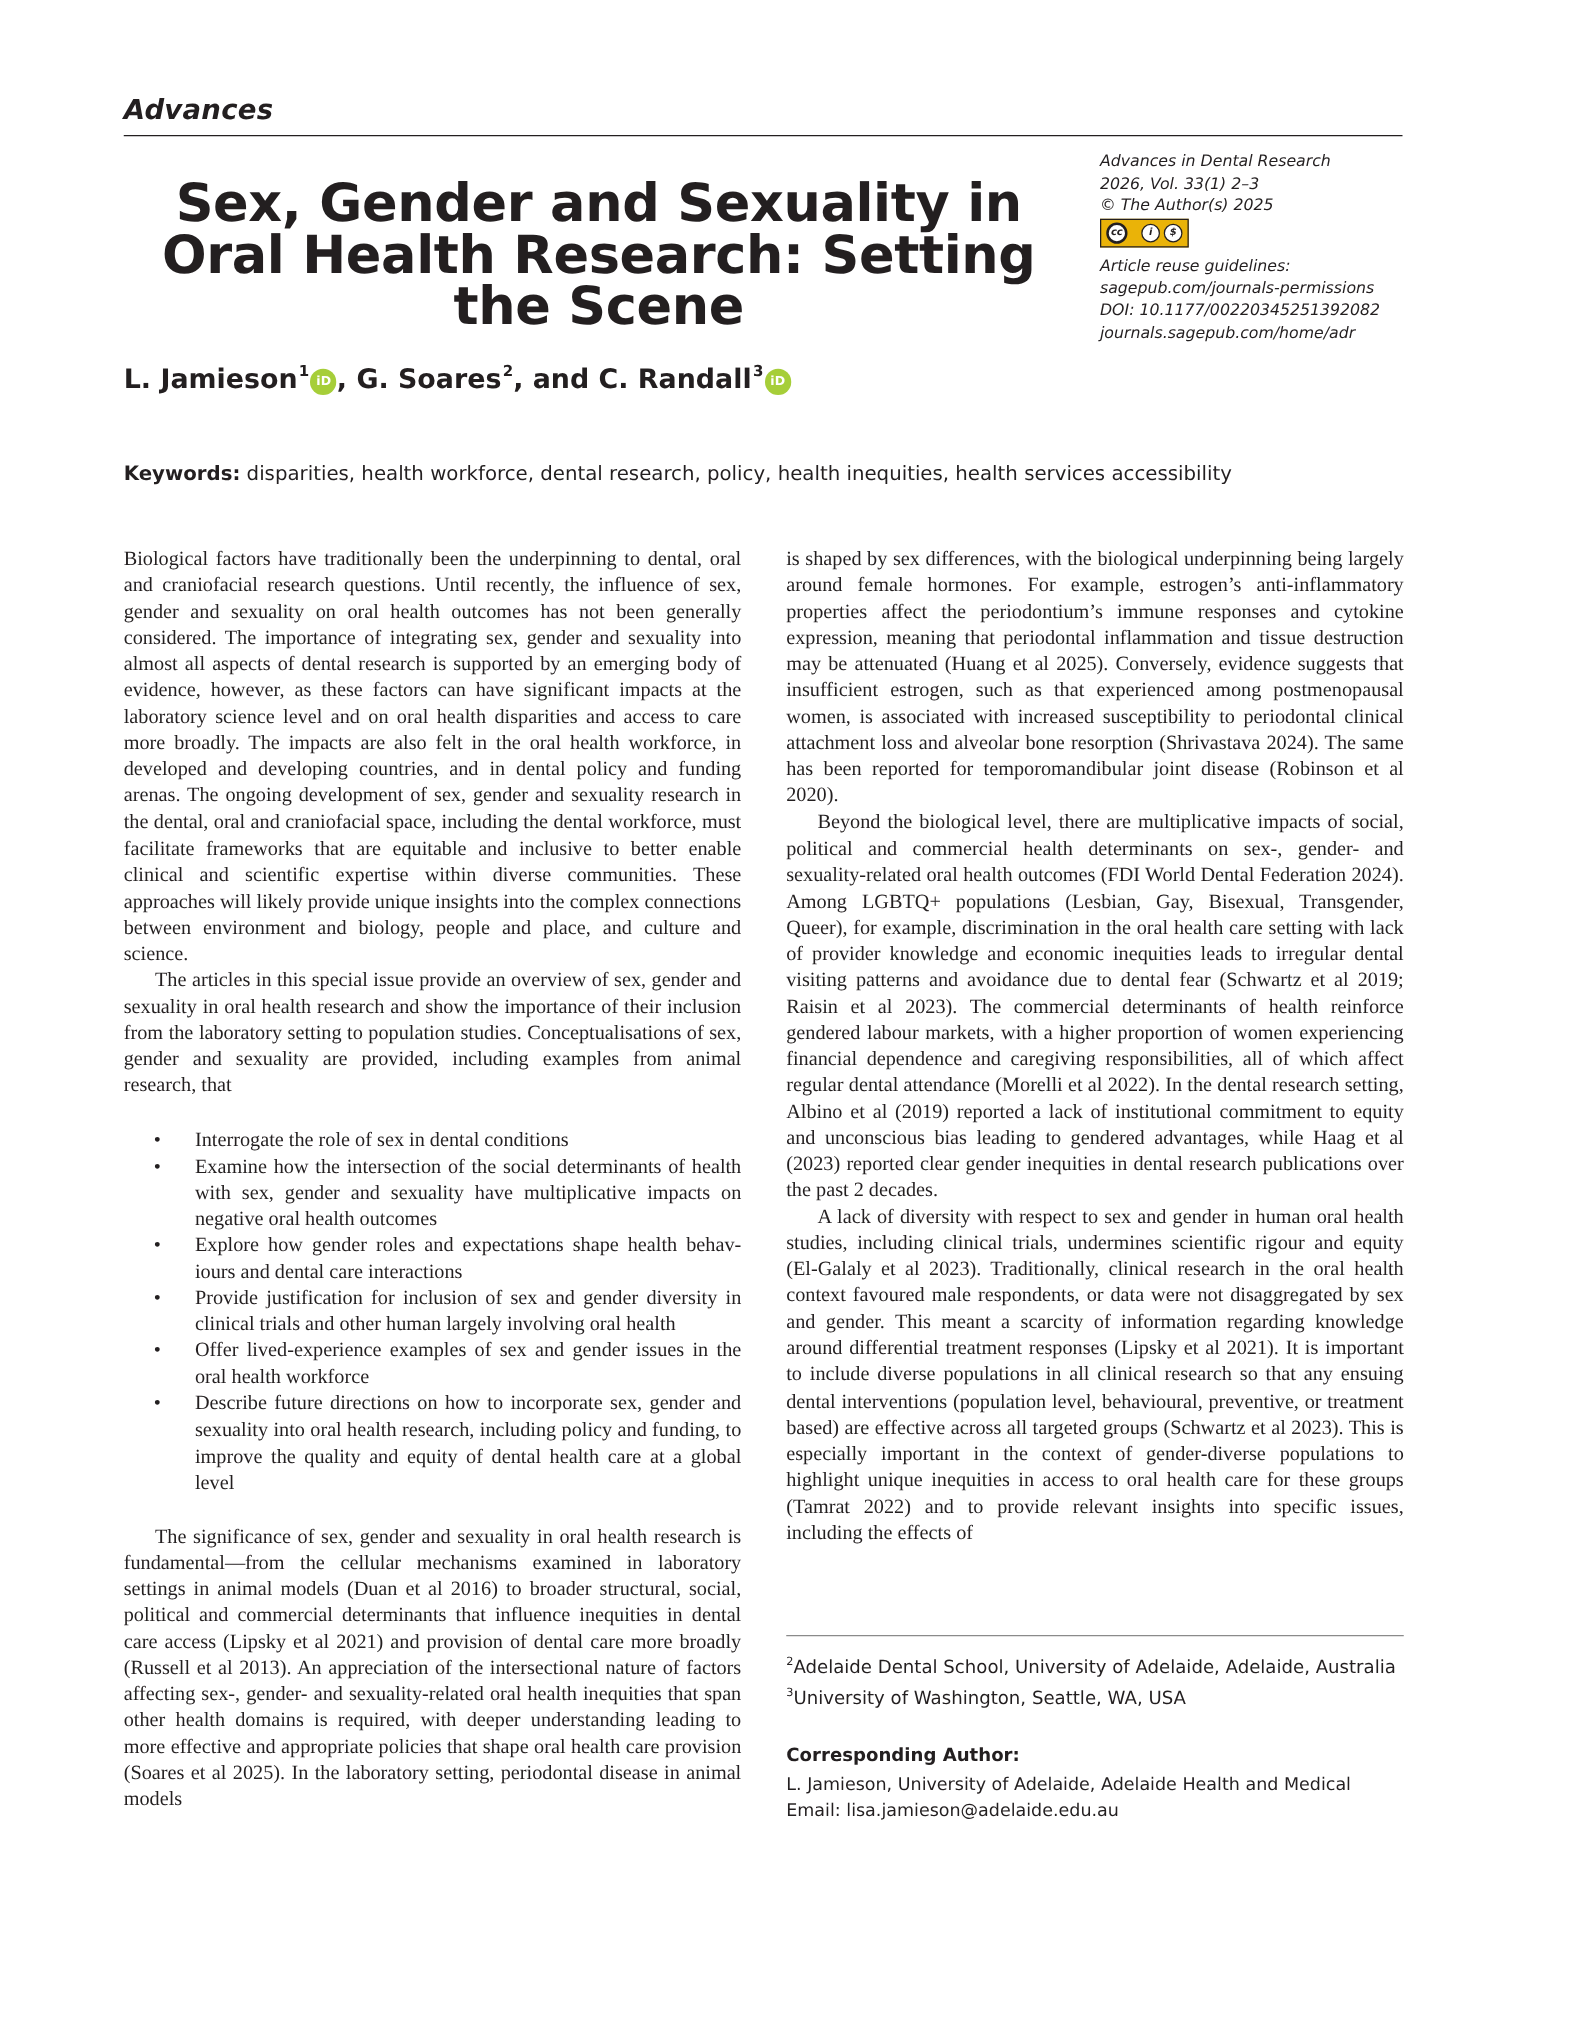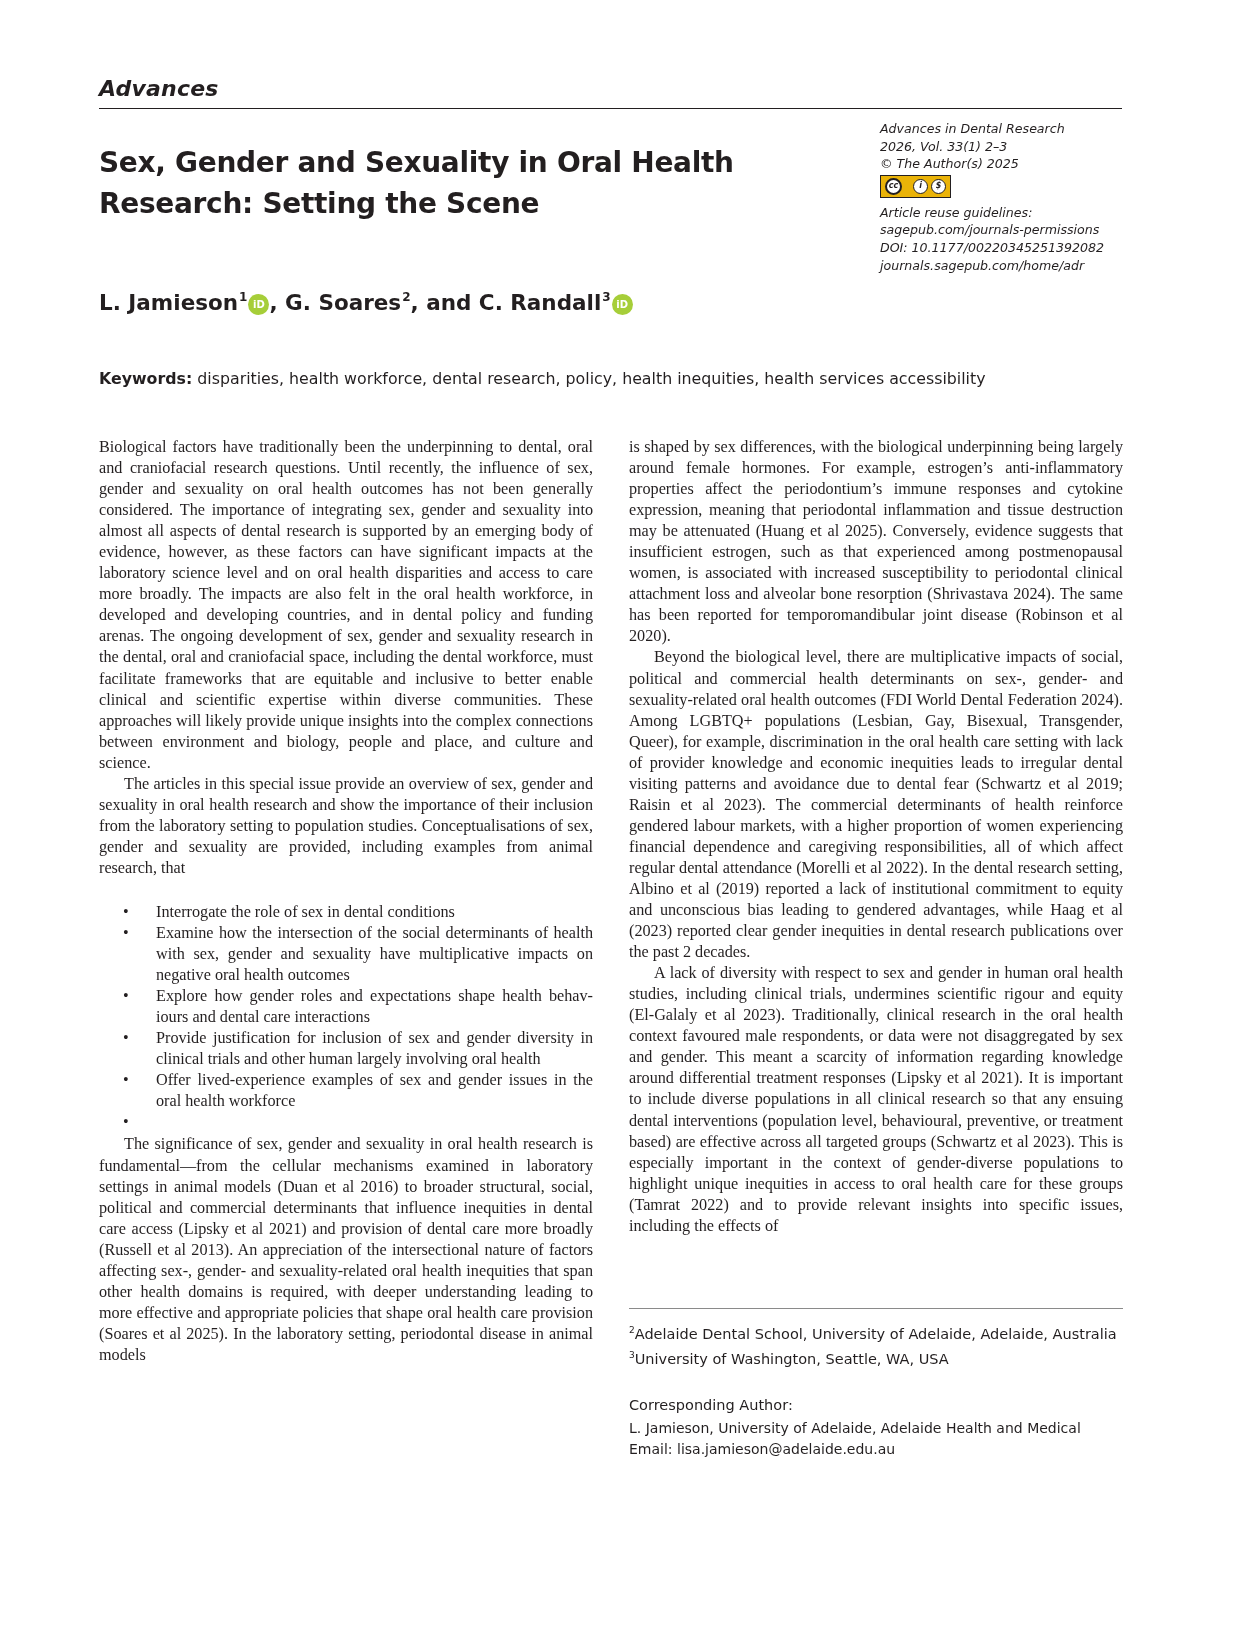--- a/index.html
+++ b/index.html
@@ -3,21 +3,21 @@
 <meta charset="utf-8">
 <style>
   html, body { margin: 0; padding: 0; background: #ffffff; }
   body { width: 1256px; height: 1631px; position: relative; color: #231f20; overflow: hidden; }
   .sans { font-family: "DejaVu Sans", "Liberation Sans", sans-serif; }
   .serif { font-family: "Liberation Serif", "DejaVu Serif", serif; }
 
   .journal-label { position: absolute; left: 99px; top: 76px; font-size: 22px; font-weight: bold; font-style: italic; letter-spacing: 0.2px; }
   .header-rule { position: absolute; left: 99px; top: 108px; width: 1023px; height: 1px; background: #231f20; }
 
-  .title { position: absolute; left: 99px; top: 142px; width: 760px; font-size: 28px; line-height: 41px; font-weight: bold; letter-spacing: -0.3px; margin: 0; }
+  .title { position: absolute; left: 99px; top: 142px; width: 760px; font-size: 42px; line-height: 41px; font-weight: bold; letter-spacing: -0.3px; margin: 0; text-align: center; }
 
   .meta { position: absolute; left: 880px; top: 120px; font-size: 12.6px; line-height: 17.6px; font-style: italic; }
   .meta div { white-space: nowrap; }
   .cc-badge { display: inline-flex; align-items: center; gap: 3px; background: #eab308; height: 21px; padding: 0 4px; margin: 2px 0 4px 0; border: 1px solid #231f20; }
   .cc-badge .circ { width: 15px; height: 15px; border-radius: 50%; background: #fff; color: #231f20; font-size: 8px; font-weight: bold; display: inline-flex; align-items: center; justify-content: center; border: 1px solid #231f20; box-sizing: border-box; }
   .cc-badge .circ.big { width: 17px; height: 17px; border: 2px solid #231f20; margin-right: 8px; }
   .meta .mt { margin-top: 2px; }
 
   .authors { position: absolute; left: 99px; top: 290px; font-size: 21.5px; font-weight: bold; white-space: nowrap; }
   .authors sup { font-size: 12px; vertical-align: 9px; margin-left: 1px; }
@@ -33,21 +33,21 @@
   .col p.indent { text-indent: 25px; }
 
   .bullets { list-style: none; margin: 23px 0 22px 0; padding: 0; }
   .bullets li { position: relative; padding-left: 57px; margin: 0; }
   .bullets li .dot { position: absolute; left: 24px; top: 0; }
 
   .fn-rule { position: absolute; left: 629px; top: 1308px; width: 494px; height: 1px; background: #8a8a8a; }
   .affils { position: absolute; left: 629px; top: 1320px; font-size: 14.5px; line-height: 21px; }
   .affils sup { font-size: 9px; vertical-align: 6px; }
   .corr { position: absolute; left: 629px; top: 1395px; font-size: 14px; line-height: 20.3px; }
-  .corr .head { font-weight: normal; font-size: 14.5px; margin-bottom: 3px; }
+  .corr .head { font-weight: bold; font-size: 14.5px; margin-bottom: 3px; }
 </style>
 </head>
 <body>
 
 <div class="journal-label sans">Advances</div>
 <div class="header-rule"></div>
 
 <h1 class="title sans">Sex, Gender and Sexuality in Oral Health Research: Setting the Scene</h1>
 
 <div class="meta sans">
@@ -76,21 +76,21 @@
 
 <div class="col col-left serif">
   <p>Biological factors have traditionally been the underpinning to dental, oral and craniofacial research questions. Until recently, the influence of sex, gender and sexuality on oral health outcomes has not been gener­ally considered. The importance of integrating sex, gender and sexual­ity into almost all aspects of dental research is supported by an emerging body of evidence, however, as these factors can have significant impacts at the laboratory science level and on oral health disparities and access to care more broadly. The impacts are also felt in the oral health workforce, in developed and developing countries, and in dental policy and funding arenas. The ongoing development of sex, gender and sexuality research in the dental, oral and craniofacial space, includ­ing the dental workforce, must facilitate frameworks that are equitable and inclusive to better enable clinical and scientific expertise within diverse communities. These approaches will likely provide unique insights into the complex connections between environment and biol­ogy, people and place, and culture and science.</p>
   <p class="indent">The articles in this special issue provide an overview of sex, gender and sexuality in oral health research and show the importance of their inclusion from the laboratory setting to population studies. Conceptualisations of sex, gender and sexuality are provided, including examples from animal research, that</p>
   <ul class="bullets">
     <li><span class="dot">•</span><span>Interrogate the role of sex in dental conditions</span></li>
     <li><span class="dot">•</span><span>Examine how the intersection of the social determinants of health with sex, gender and sexuality have multiplicative impacts on negative oral health outcomes</span></li>
     <li><span class="dot">•</span><span>Explore how gender roles and expectations shape health behav­iours and dental care interactions</span></li>
     <li><span class="dot">•</span><span>Provide justification for inclusion of sex and gender diversity in clinical trials and other human largely involving oral health</span></li>
     <li><span class="dot">•</span><span>Offer lived-experience examples of sex and gender issues in the oral health workforce</span></li>
-    <li><span class="dot">•</span></li>
+    <li><span class="dot">•</span><span>Describe future directions on how to incorporate sex, gender and sexuality into oral health research, including policy and funding, to improve the quality and equity of dental health care at a global level</span></li>
   </ul>
   <p class="indent">The significance of sex, gender and sexuality in oral health research is fundamental—from the cellular mechanisms examined in laboratory settings in animal models (Duan et al 2016) to broader structural, social, political and commercial determinants that influence inequities in dental care access (Lipsky et al 2021) and provision of dental care more broadly (Russell et al 2013). An appreciation of the intersectional nature of factors affecting sex-, gender- and sexu­ality-related oral health inequities that span other health domains is required, with deeper understanding leading to more effective and appropriate policies that shape oral health care provision (Soares et al 2025). In the laboratory setting, periodontal disease in animal models</p>
 </div>
 
 <div class="col col-right serif">
   <p>is shaped by sex differences, with the biological underpinning being largely around female hormones. For example, estrogen’s anti-inflam­matory properties affect the periodontium’s immune responses and cytokine expression, meaning that periodontal inflammation and tis­sue destruction may be attenuated (Huang et al 2025). Conversely, evidence suggests that insufficient estrogen, such as that experienced among postmenopausal women, is associated with increased suscep­tibility to periodontal clinical attachment loss and alveolar bone resorption (Shrivastava 2024). The same has been reported for tem­poromandibular joint disease (Robinson et al 2020).</p>
   <p class="indent">Beyond the biological level, there are multiplicative impacts of social, political and commercial health determinants on sex-, gender- and sexuality-related oral health outcomes (FDI World Dental Federation 2024). Among LGBTQ+ populations (Lesbian, Gay, Bisexual, Transgender, Queer), for example, discrimination in the oral health care setting with lack of provider knowledge and economic inequities leads to irregular dental visiting patterns and avoidance due to dental fear (Schwartz et al 2019; Raisin et al 2023). The commercial determinants of health reinforce gendered labour markets, with a higher proportion of women experiencing financial dependence and caregiving responsibilities, all of which affect regular dental atten­dance (Morelli et al 2022). In the dental research setting, Albino et al (2019) reported a lack of institutional commitment to equity and unconscious bias leading to gendered advantages, while Haag et al (2023) reported clear gender inequities in dental research publications over the past 2 decades.</p>
   <p class="indent">A lack of diversity with respect to sex and gender in human oral health studies, including clinical trials, undermines scientific rigour and equity (El-Galaly et al 2023). Traditionally, clinical research in the oral health context favoured male respondents, or data were not disag­gregated by sex and gender. This meant a scarcity of information regarding knowledge around differential treatment responses (Lipsky et al 2021). It is important to include diverse populations in all clinical research so that any ensuing dental interventions (population level, behavioural, preventive, or treatment based) are effective across all targeted groups (Schwartz et al 2023). This is especially important in the context of gender-diverse populations to highlight unique inequi­ties in access to oral health care for these groups (Tamrat 2022) and to provide relevant insights into specific issues, including the effects of</p>
 </div>
 

